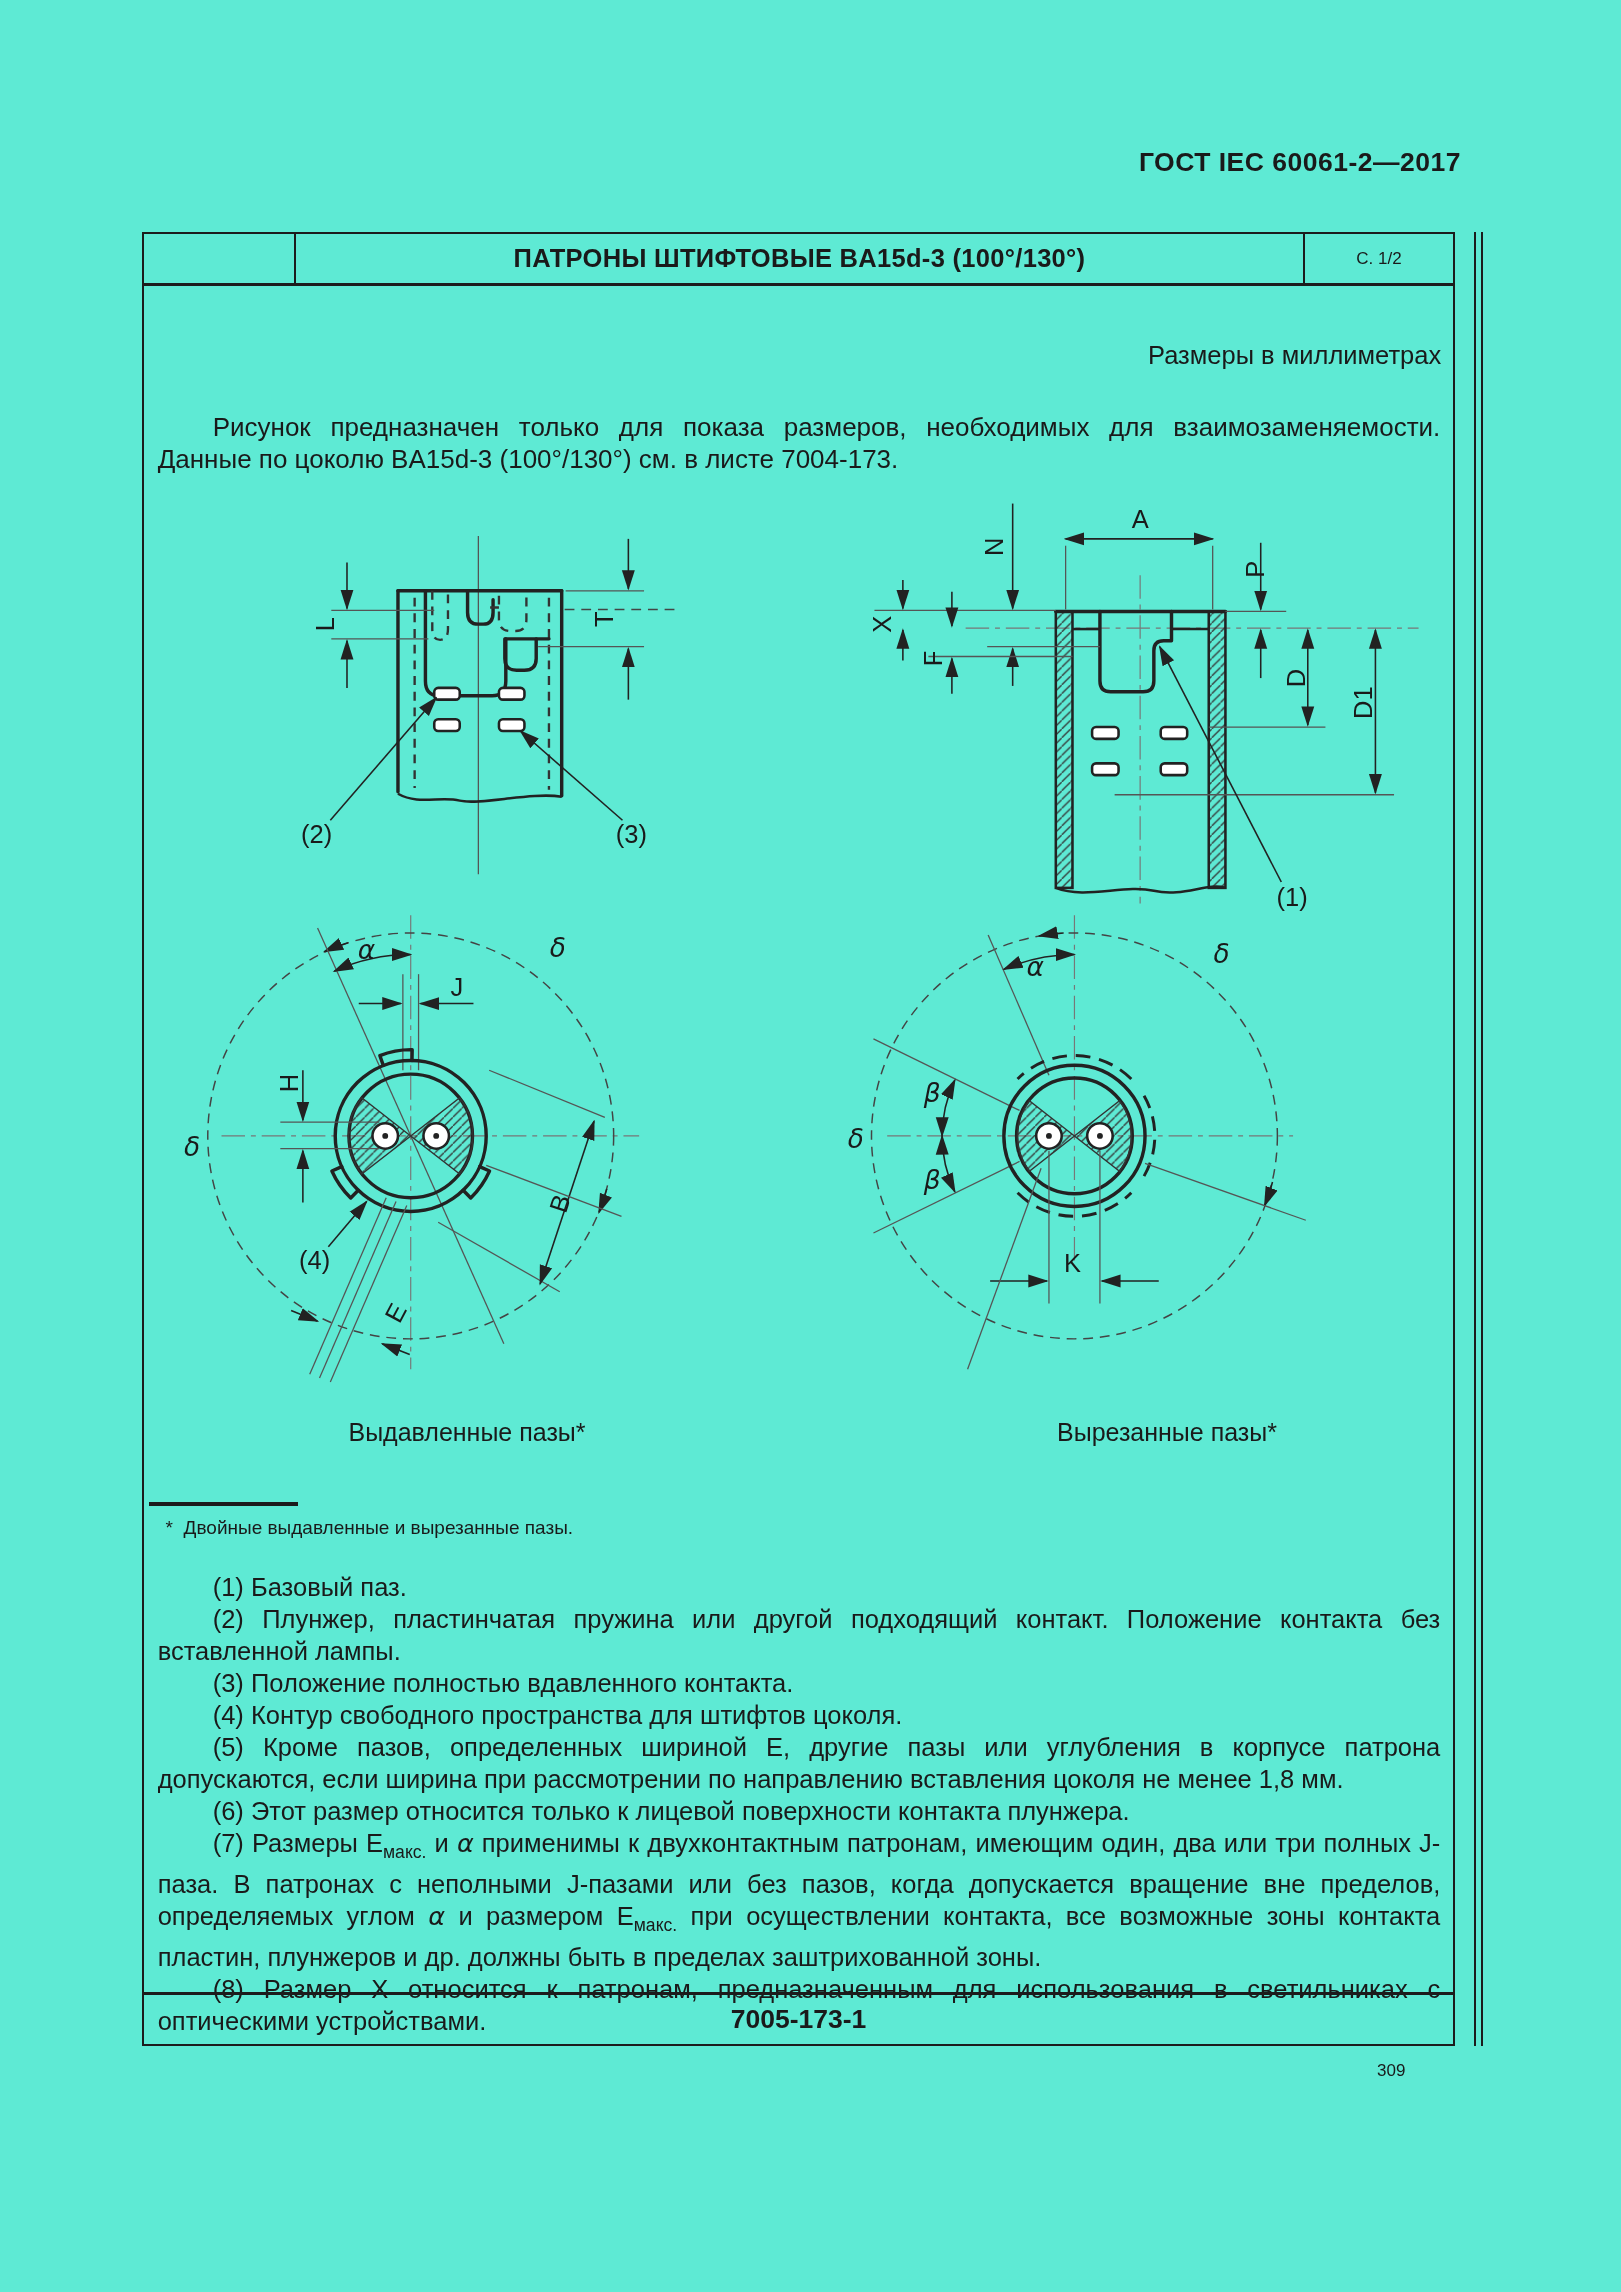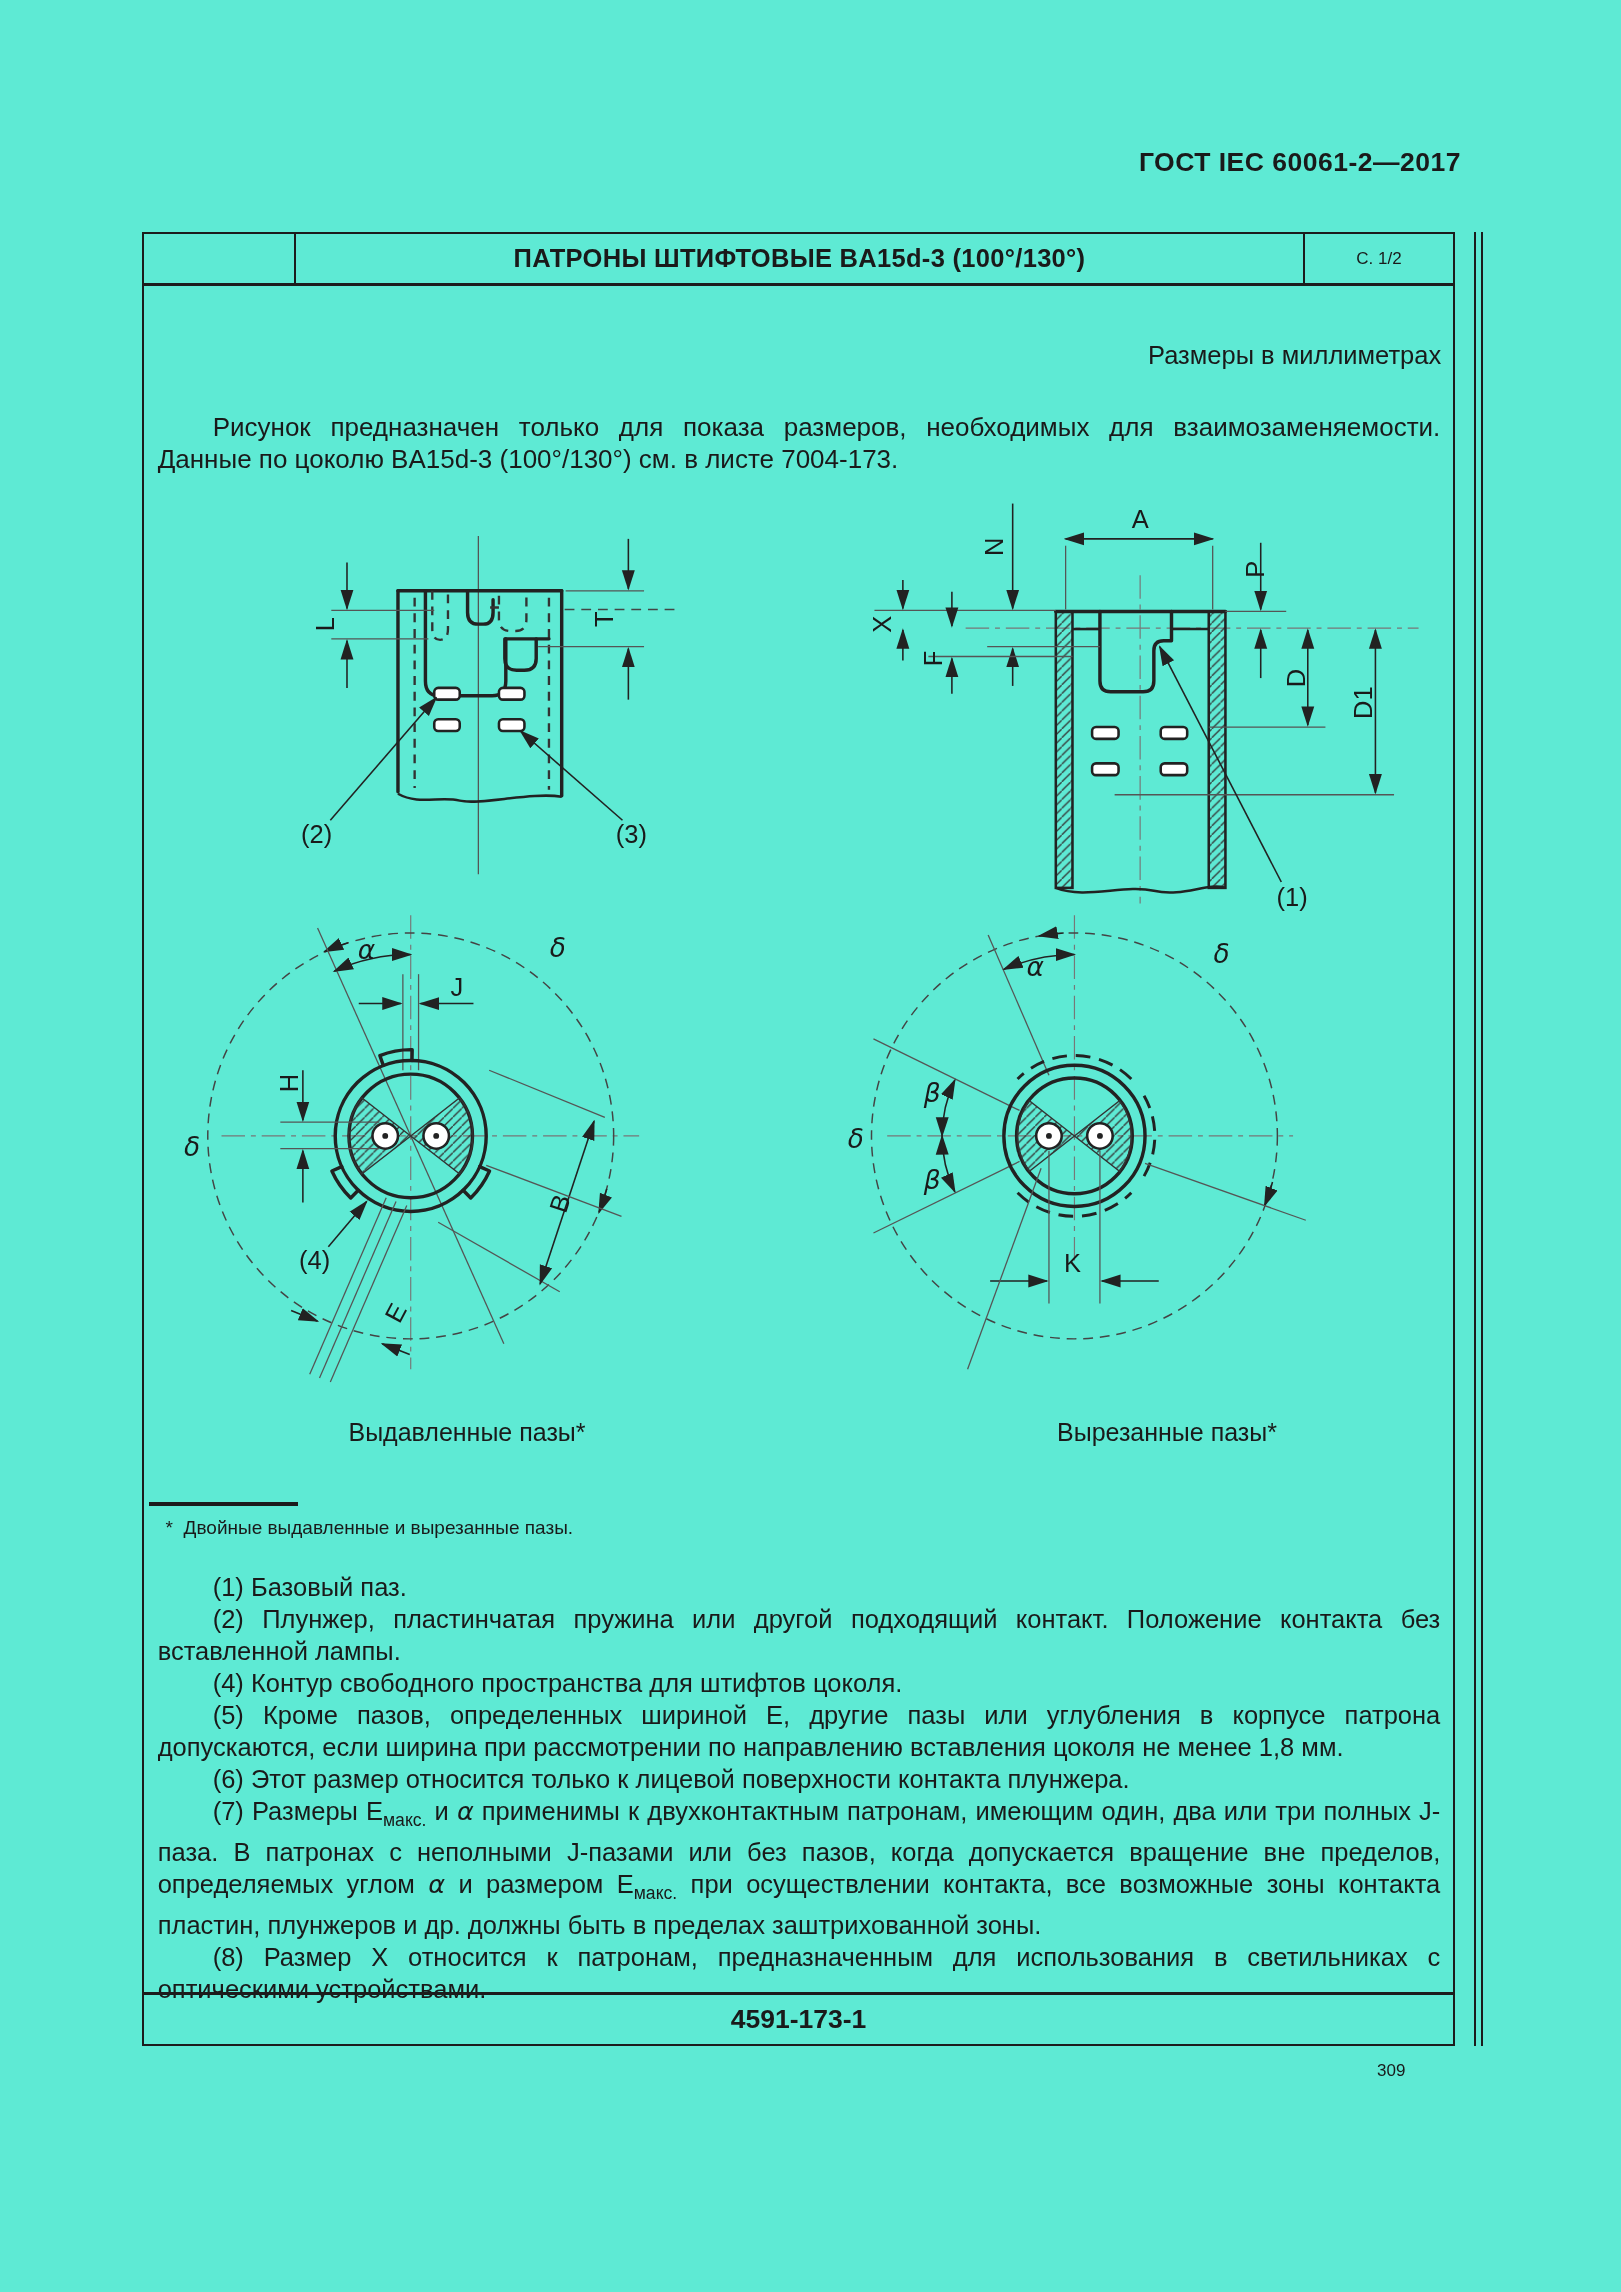--- a/index.html
+++ b/index.html
@@ -358,29 +358,30 @@
 
       <div class="caption caption-left">Выдавленные пазы*</div>
       <div class="caption caption-right">Вырезанные пазы*</div>
 
       <div class="fnote-rule"></div>
       <div class="fnote"><span>*</span>&nbsp;&nbsp;<span>Двойные выдавленные и вырезанные пазы.</span></div>
 
       <div class="notes">
         <p>(1) Базовый паз.</p>
         <p>(2) Плунжер, пластинчатая пружина или другой подходящий контакт. Положение контакта без вставленной лампы.</p>
+        <p>(3) Положение полностью вдавленного контакта.</p>
         <p>(4) Контур свободного пространства для штифтов цоколя.</p>
         <p>(5) Кроме пазов, определенных шириной Е, другие пазы или углубления в корпусе патрона допускаются, если ширина при рассмотрении по направлению вставления цоколя не менее 1,8 мм.</p>
         <p>(6) Этот размер относится только к лицевой поверхности контакта плунжера.</p>
         <p><span>(7) Размеры Е</span><sub class="dim">макс.</sub><span> и </span><i class="greek">α</i><span> применимы к двухконтактным патронам, имеющим один, два или три полных J-паза. В патронах с неполными J-пазами или без пазов, когда допускается вращение вне пределов, определяемых углом </span><i class="greek">α</i><span> и размером Е</span><sub class="dim">макс.</sub><span> при осуществлении контакта, все возможные зоны контакта пластин, плунжеров и др. должны быть в пределах заштрихованной зоны.</span></p>
         <p>(8) Размер X относится к патронам, предназначенным для использования в светильниках с оптическими устройствами.</p>
       </div>
 
     </div>
 
-    <div class="sheet-footer">4591-173-1</div>
+    <div class="sheet-footer">7005-173-1</div>
 
   </div>
 
   <div class="pagenum">309</div>
 
 </div>
 
 
 </body></html>

